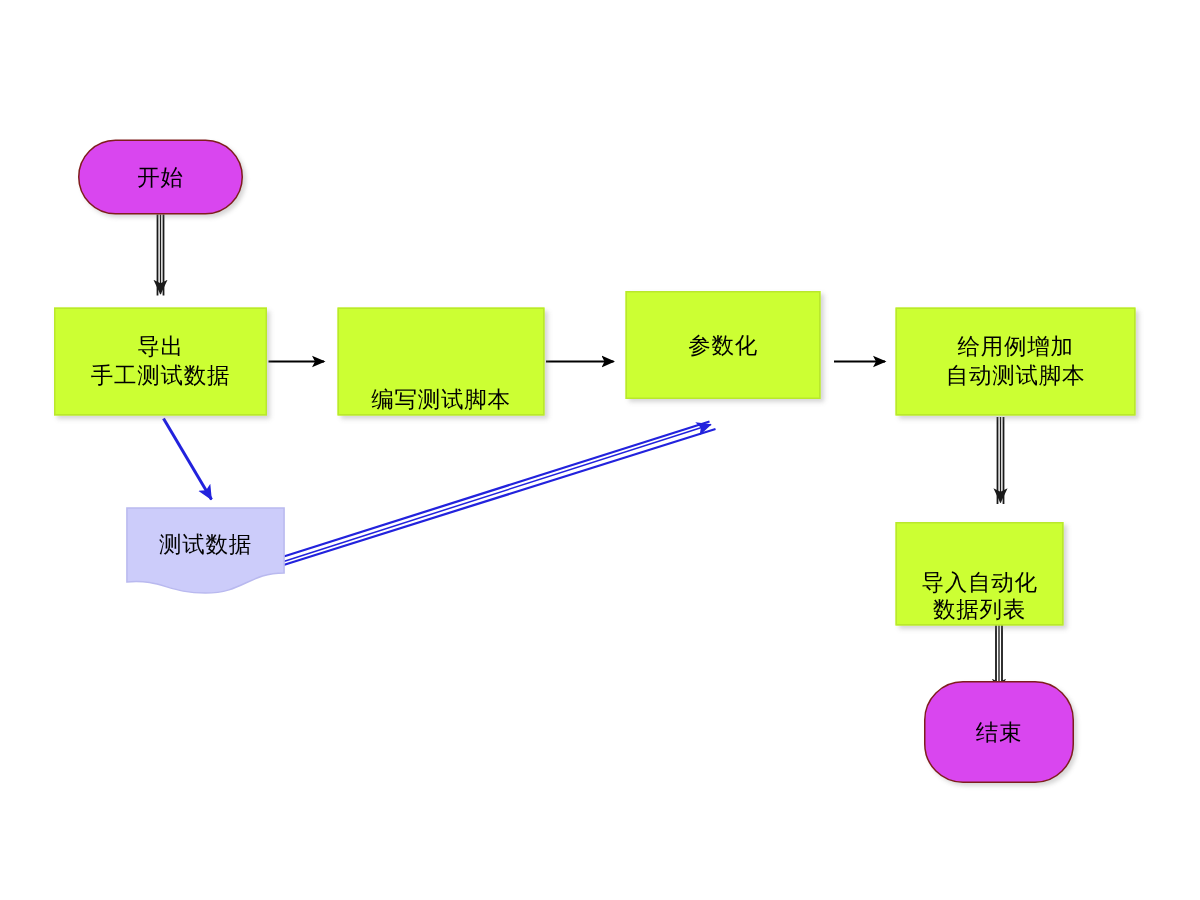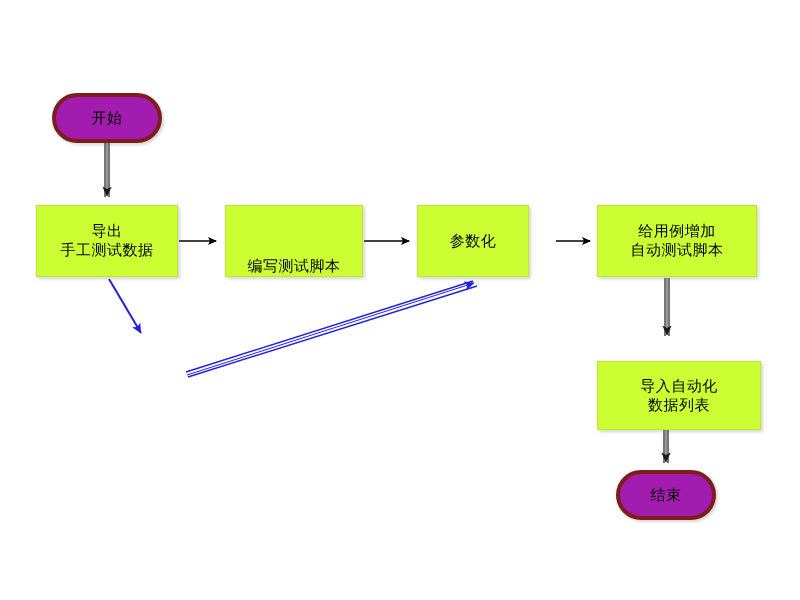--- a/index.html
+++ b/index.html
@@ -39,22 +39,22 @@
     line-height: 1.25;
     white-space: pre-line;
     letter-spacing: 0.5px;
   }
   .proc {
     background: #ccff33;
     border: 1px solid #b9e82c;
     box-shadow: 2px 2px 3px rgba(120,120,120,0.30);
   }
   .terminator {
-    background: #a21caf;
-    border: 4px solid #7f1d1d;
+    background: #d946ef;
+    border: 1px solid #7f1d1d;
     border-radius: 26px;
     box-shadow: 2px 2px 3px rgba(120,120,120,0.30);
   }
   .docnode {
     background: transparent;
     border: none;
     box-shadow: none;
   }
   .docnode .doc-label {
     position: relative;
@@ -135,32 +135,38 @@
 
   <div class="node proc" style="left:36px; top:205px; width:142px; height:72px;">
     <span>导出
 手工测试数据</span>
   </div>
 
   <div class="node proc" style="left:225px; top:205px; width:138px; height:72px;align-items:flex-end;">
     <span>编写测试脚本</span>
   </div>
 
-  <div class="node proc" style="left:417px; top:205px; width:112px; height:72px;">
+  <div class="node proc" style="left:417px; top:194px; width:130px; height:72px;">
     <span>参数化</span>
   </div>
 
   <div class="node proc" style="left:597px; top:205px; width:160px; height:72px;">
     <span>给用例增加
 自动测试脚本</span>
   </div>
 
+  <div class="node docnode" style="left:84px; top:338px; width:106px; height:58px;">
+    <svg class="doc-bg" viewBox="0 0 106 58" preserveAspectRatio="none" xmlns="http://www.w3.org/2000/svg">
+      <path d="M0.6,0.6 L105.4,0.6 L105.4,44 C82,44 78,57.4 53,57.4 C28,57.4 24,48 0.6,50 Z" fill="#ccccfa" stroke="#b9b9ef" stroke-width="1"></path>
+    </svg>
+    <span class="doc-label">测试数据</span>
+  </div>
 
-  <div class="node proc" style="left:597px; top:361px; width:164px; height:69px;">
+  <div class="node proc" style="left:597px; top:348px; width:112px; height:69px;align-items:flex-end;">
     <span>导入自动化
 数据列表</span>
   </div>
 
-  <div class="node terminator" style="left:616px; top:470px; width:100px; height:50px;">
+  <div class="node terminator" style="left:616px; top:454px; width:100px; height:68px;">
     <span>结束</span>
   </div>
 
 </div>
 
 </body></html>

